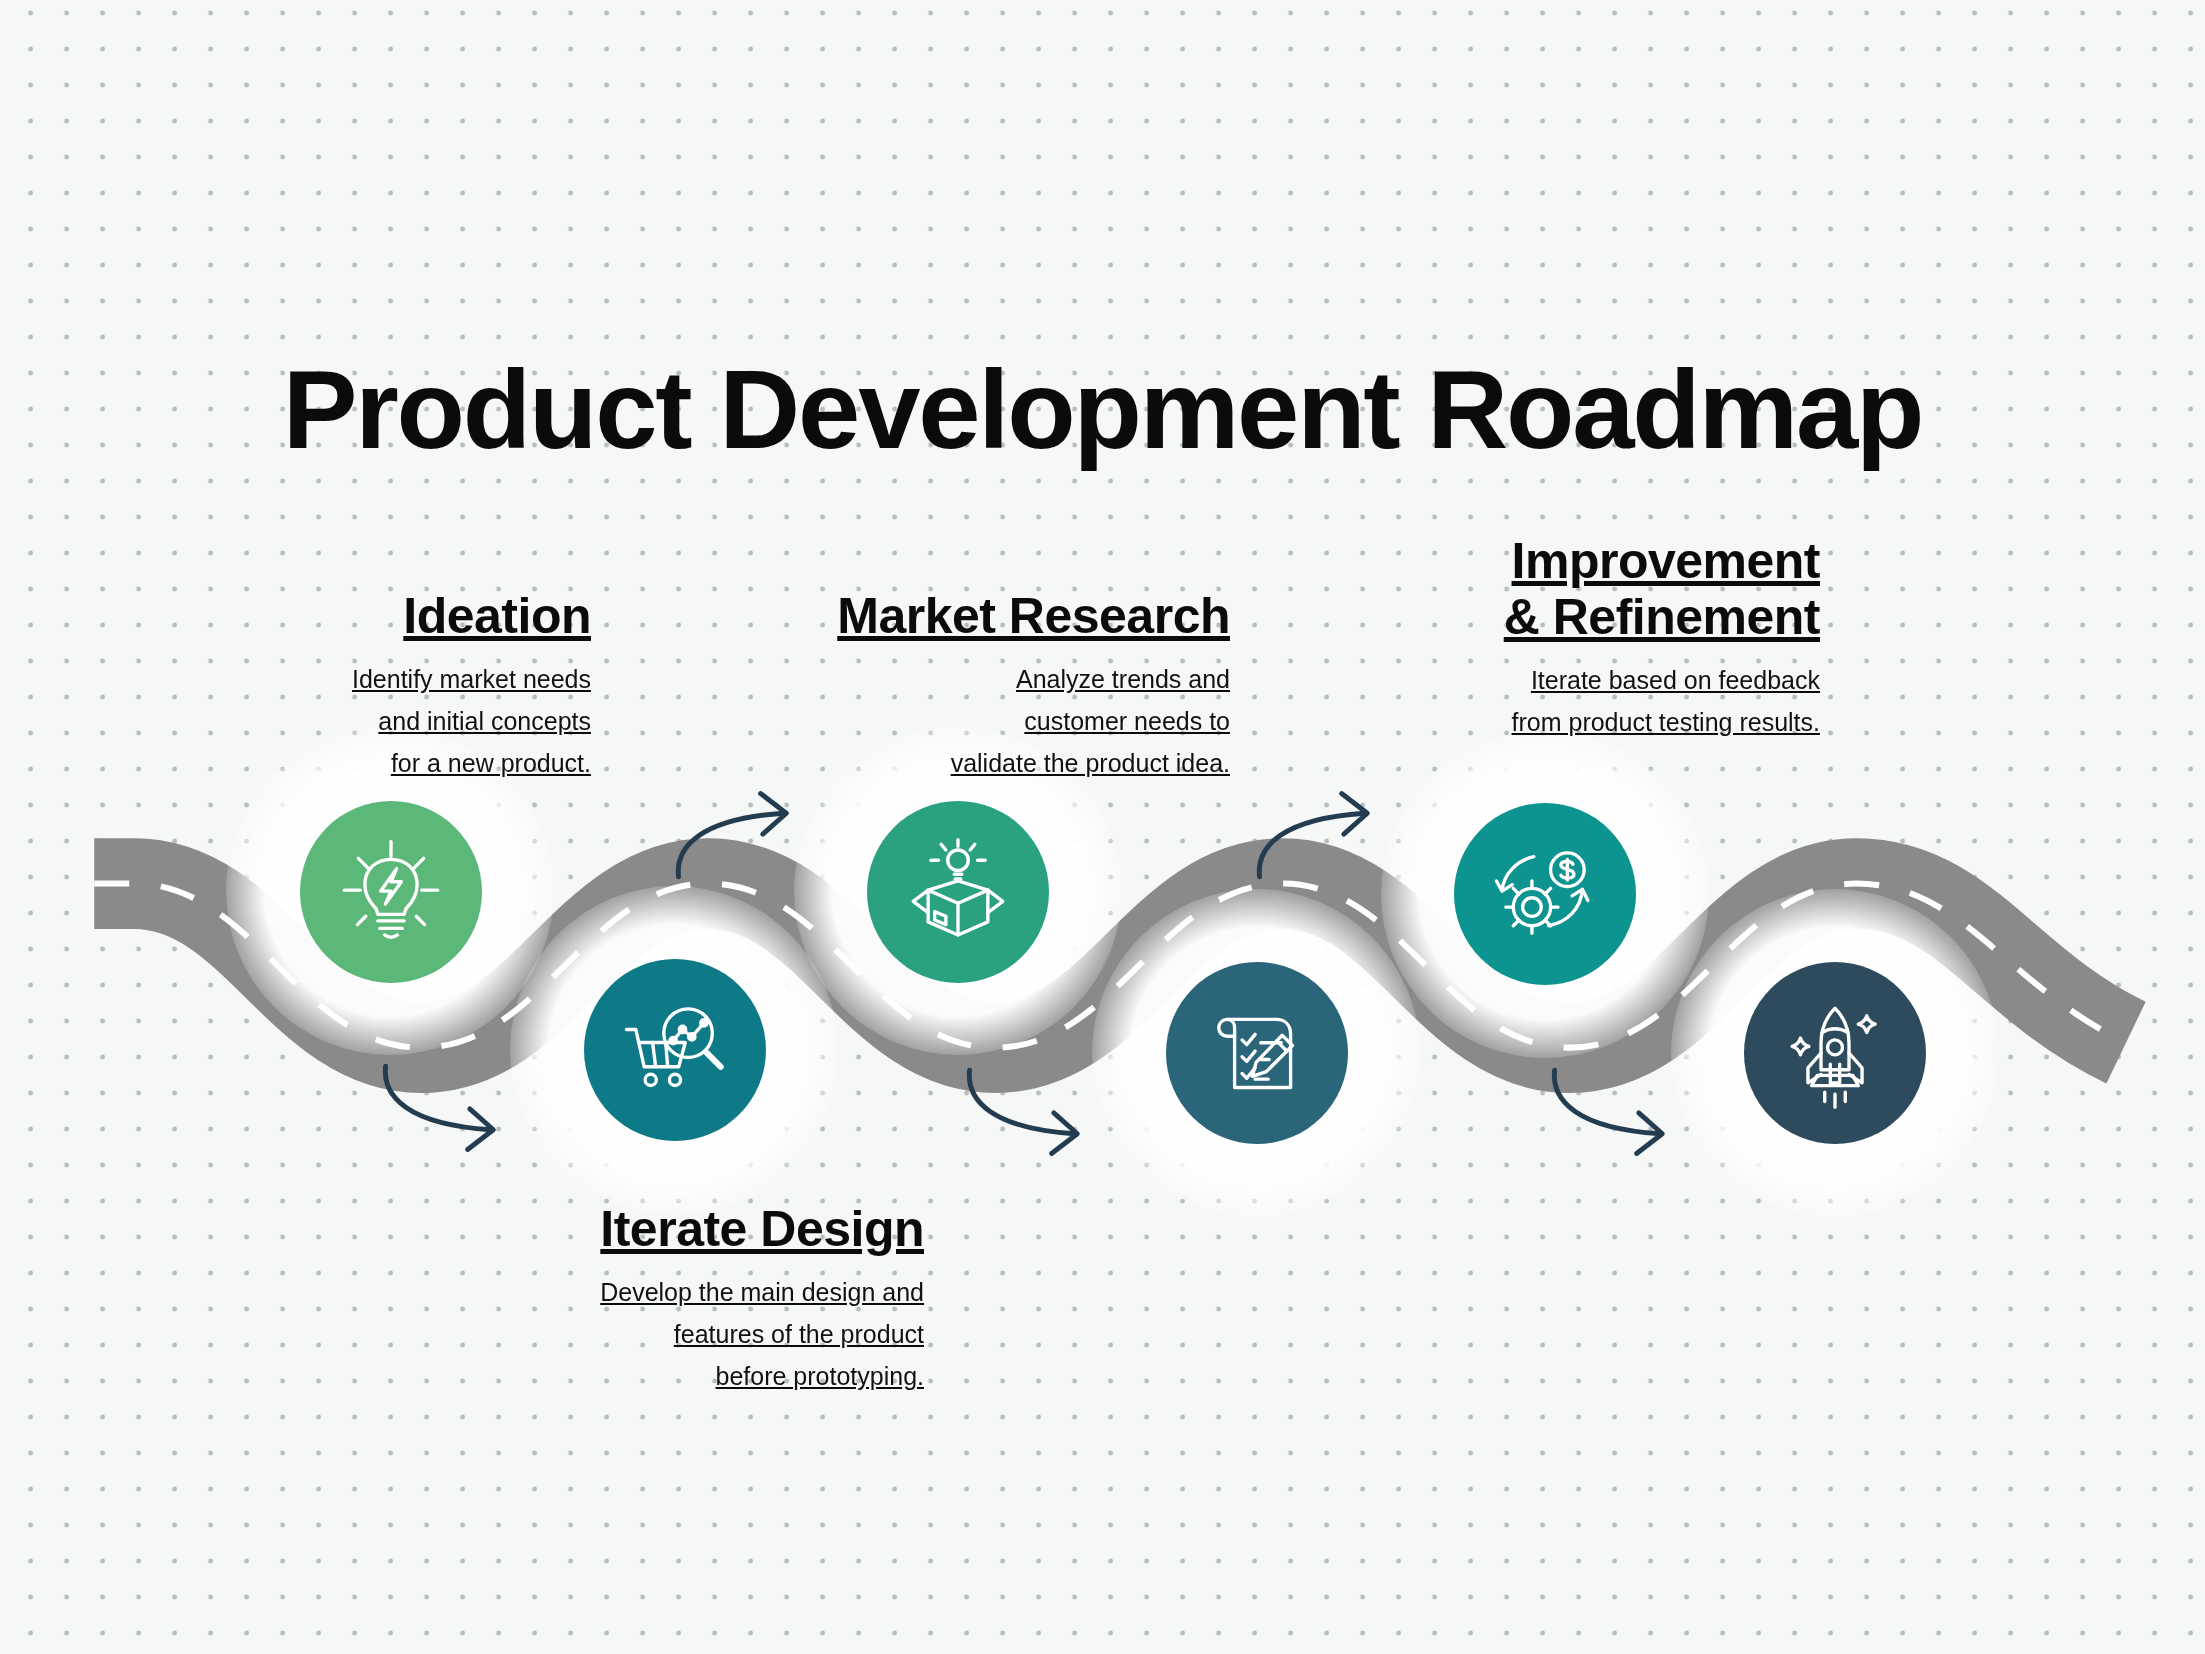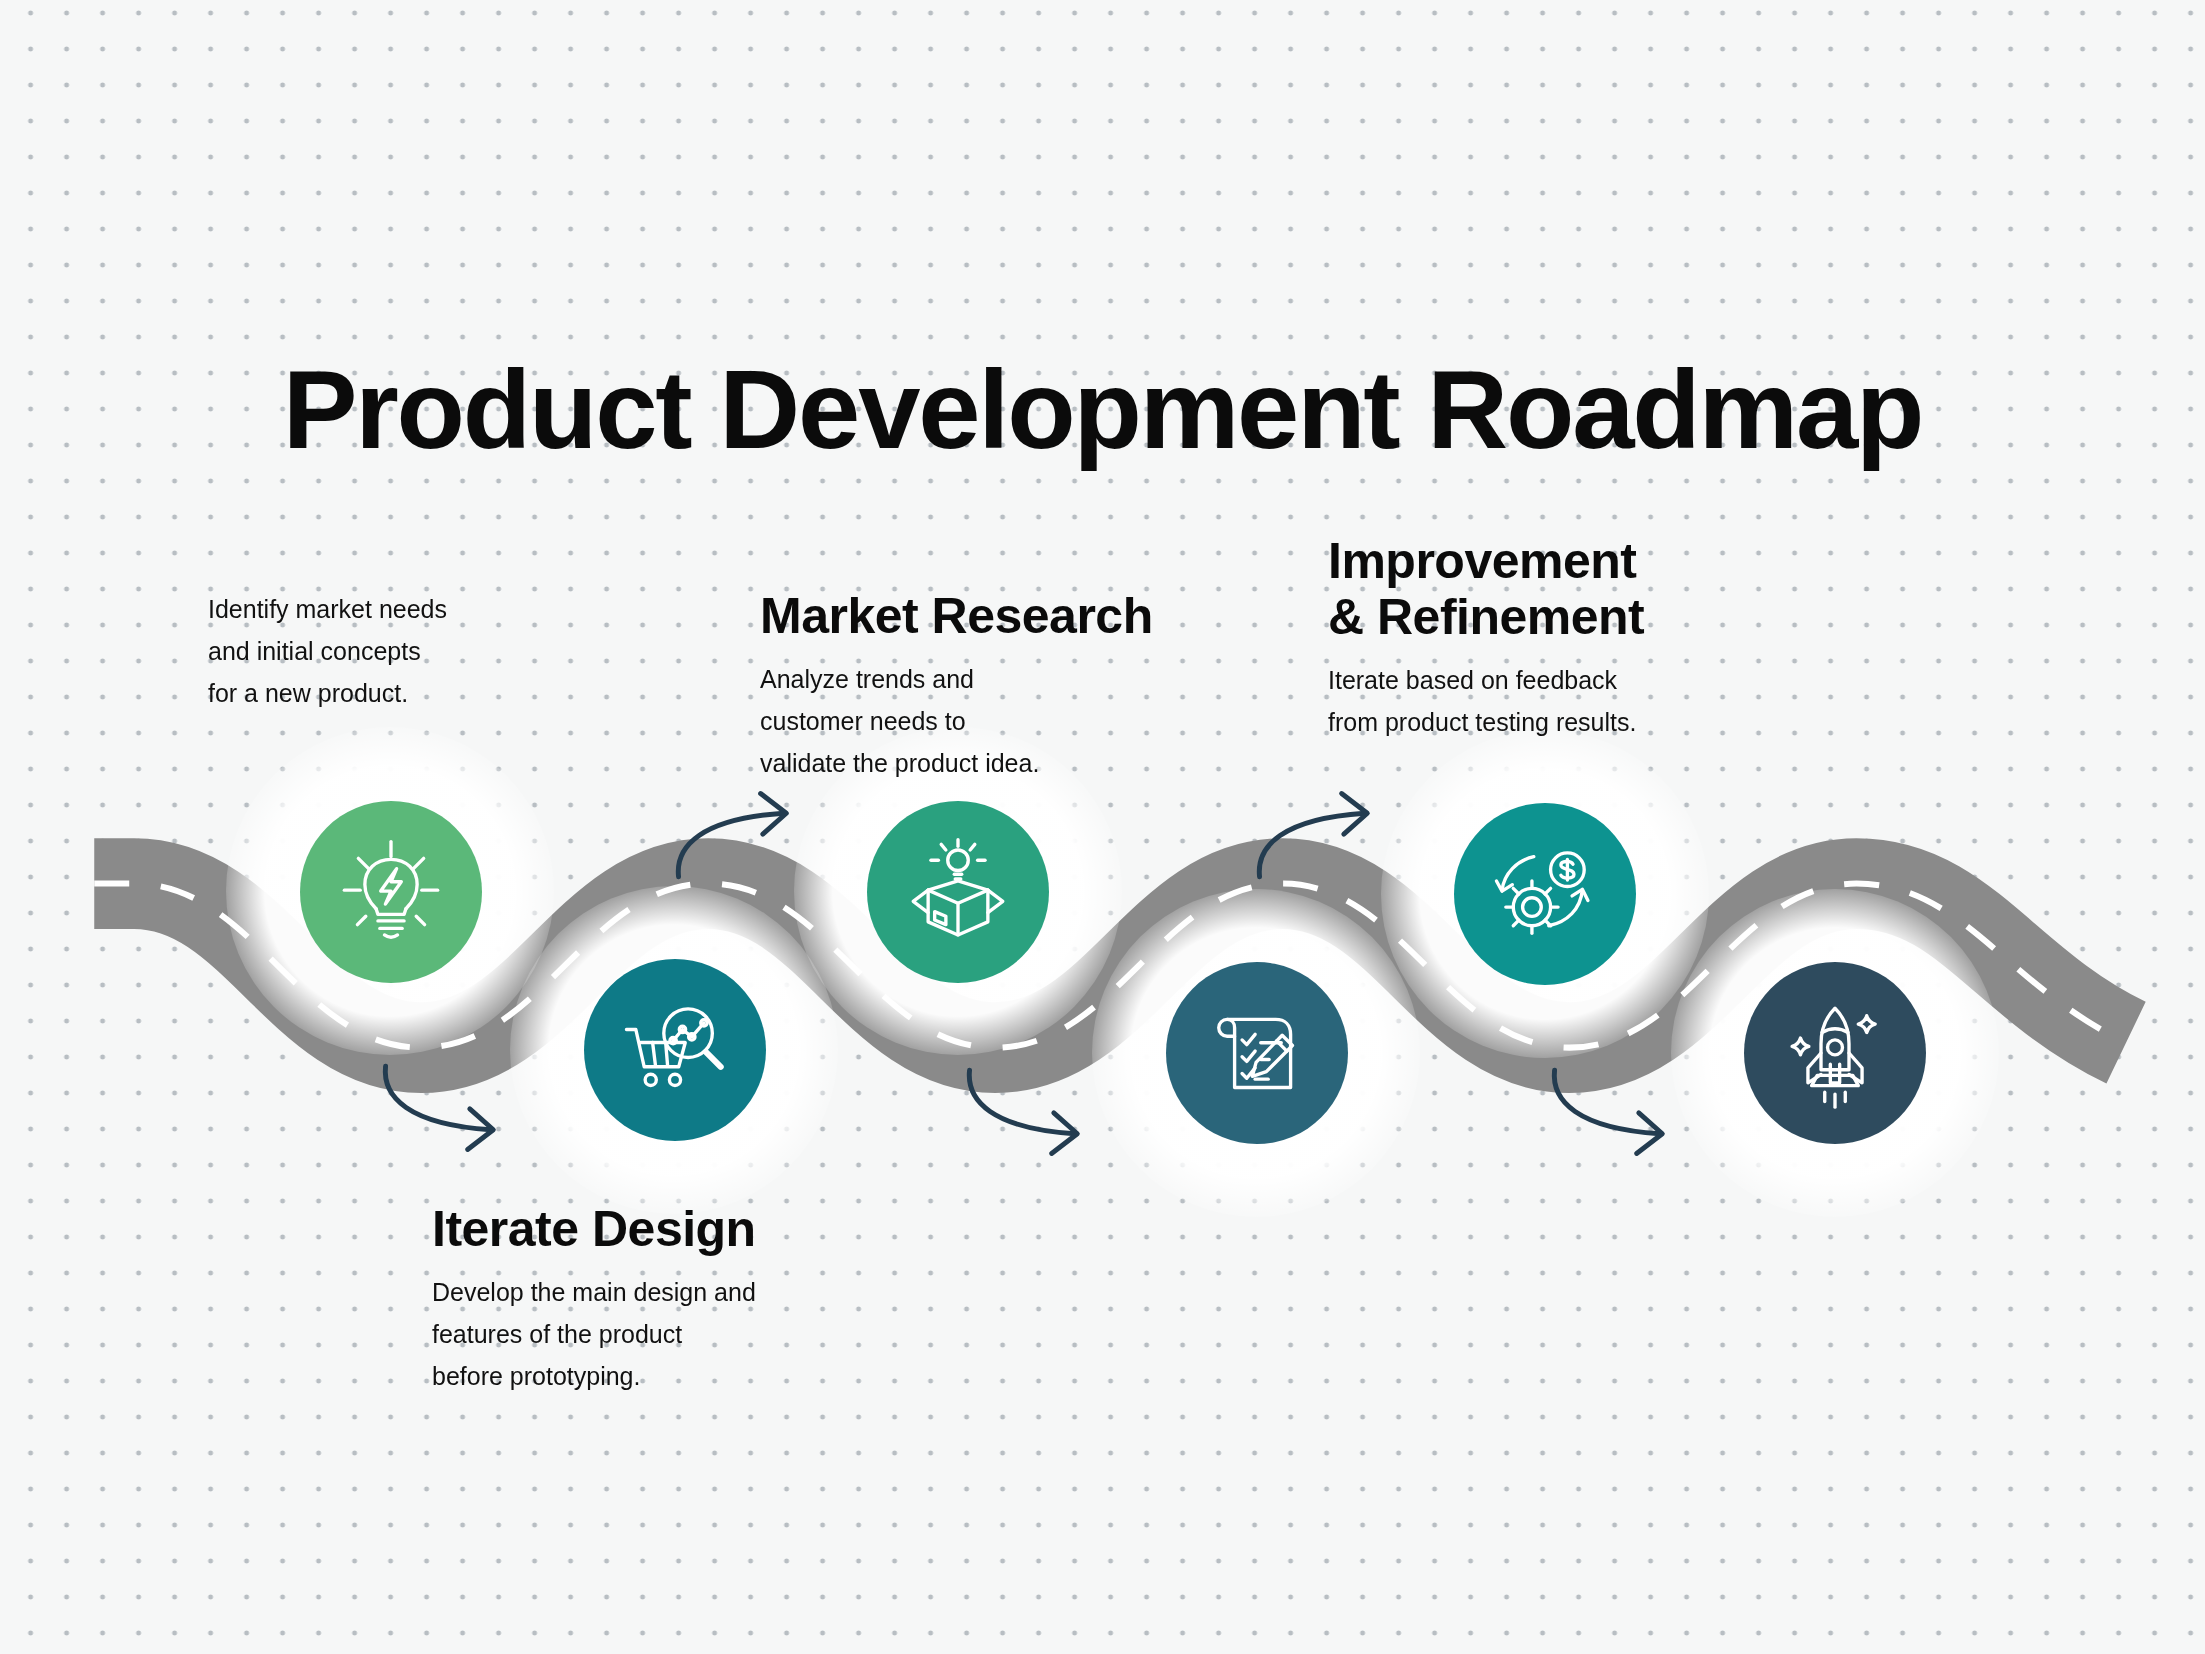--- a/index.html
+++ b/index.html
@@ -21,21 +21,21 @@
     position:absolute; width:328px; height:328px; border-radius:50%;
     background:radial-gradient(circle, rgba(255,255,255,0.97) 0 54%, rgba(255,255,255,0) 75%);
   }
   .stage-circle{
     position:absolute; width:182px; height:182px; border-radius:50%;
     display:flex; align-items:center; justify-content:center;
   }
   .stage-circle svg{width:112px; height:112px;}
   .icon-stroke{fill:none; stroke:#ffffff; stroke-width:3.6; stroke-linecap:round; stroke-linejoin:round;}
   .icon-thick{fill:none; stroke:#ffffff; stroke-width:6.5; stroke-linecap:round;}
-  .text-block{position:absolute; text-align:left;}
+  .text-block{position:absolute; text-align:right;text-decoration:underline;}
   .stage-title{
     font-size:50px; font-weight:800; letter-spacing:-0.5px; line-height:1.12;
     white-space:pre-line; margin:0 0 14.2px 0;
   }
   .stage-desc{
     font-size:25px; font-weight:400; line-height:42px; white-space:pre-line; margin:0;
     color:#111;
   }
   .arrow{position:absolute; width:126px; height:93px; overflow:visible;}
   .arrow path{fill:none; stroke:var(--arrow,#233c50); stroke-width:9; stroke-linecap:round; stroke-linejoin:round;}
@@ -210,20 +210,21 @@
         <path d="M49 102 V112"></path>
           <path d="M60 104 V118"></path>
           <path d="M71 102 V112"></path>
         <path d="M23 44 Q25 51 32 53 Q25 55 23 62 Q21 55 14 53 Q21 51 23 44 Z"></path>
         <path d="M94 20 Q96 27 103 29 Q96 31 94 38 Q92 31 85 29 Q92 27 94 20 Z"></path>
       </g>
     </svg>
   </div>
 
   <div class="text-block" style="left:208px; top:588px; width:383px;">
+    <h2 class="stage-title">Ideation</h2>
     <p class="stage-desc">Identify market needs
 and initial concepts
 for a new product.</p>
   </div>
   <div class="text-block" style="left:760px; top:588px; width:470px;">
     <h2 class="stage-title">Market Research</h2>
     <p class="stage-desc">Analyze trends and
 customer needs to
 validate the product idea.</p>
   </div>

